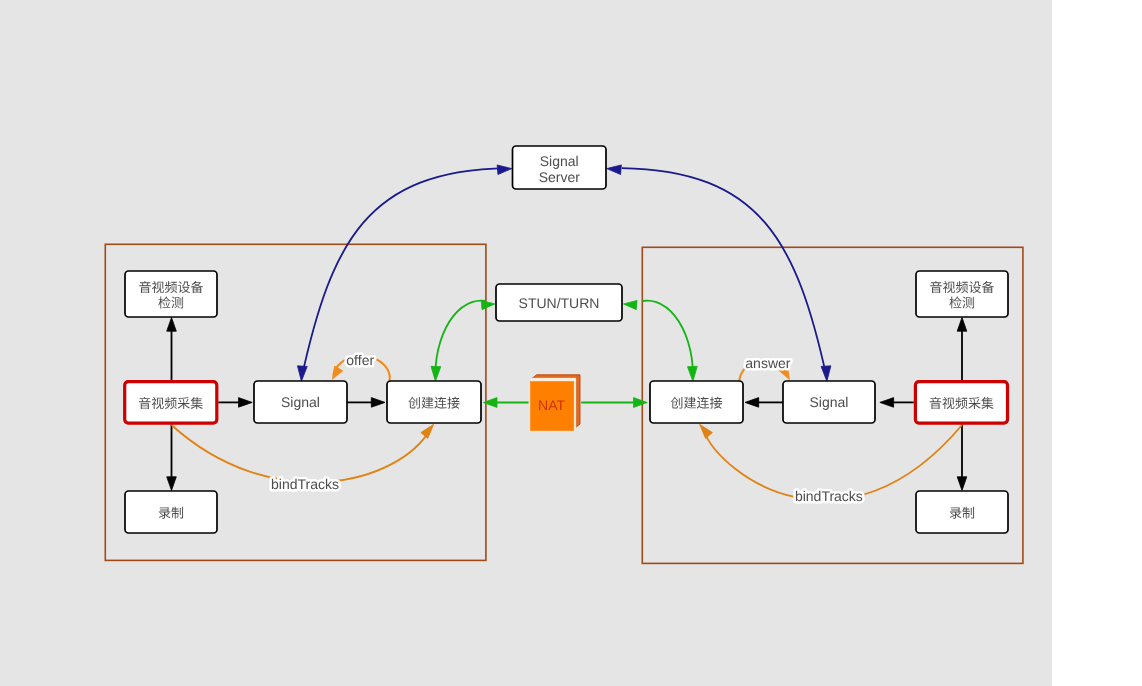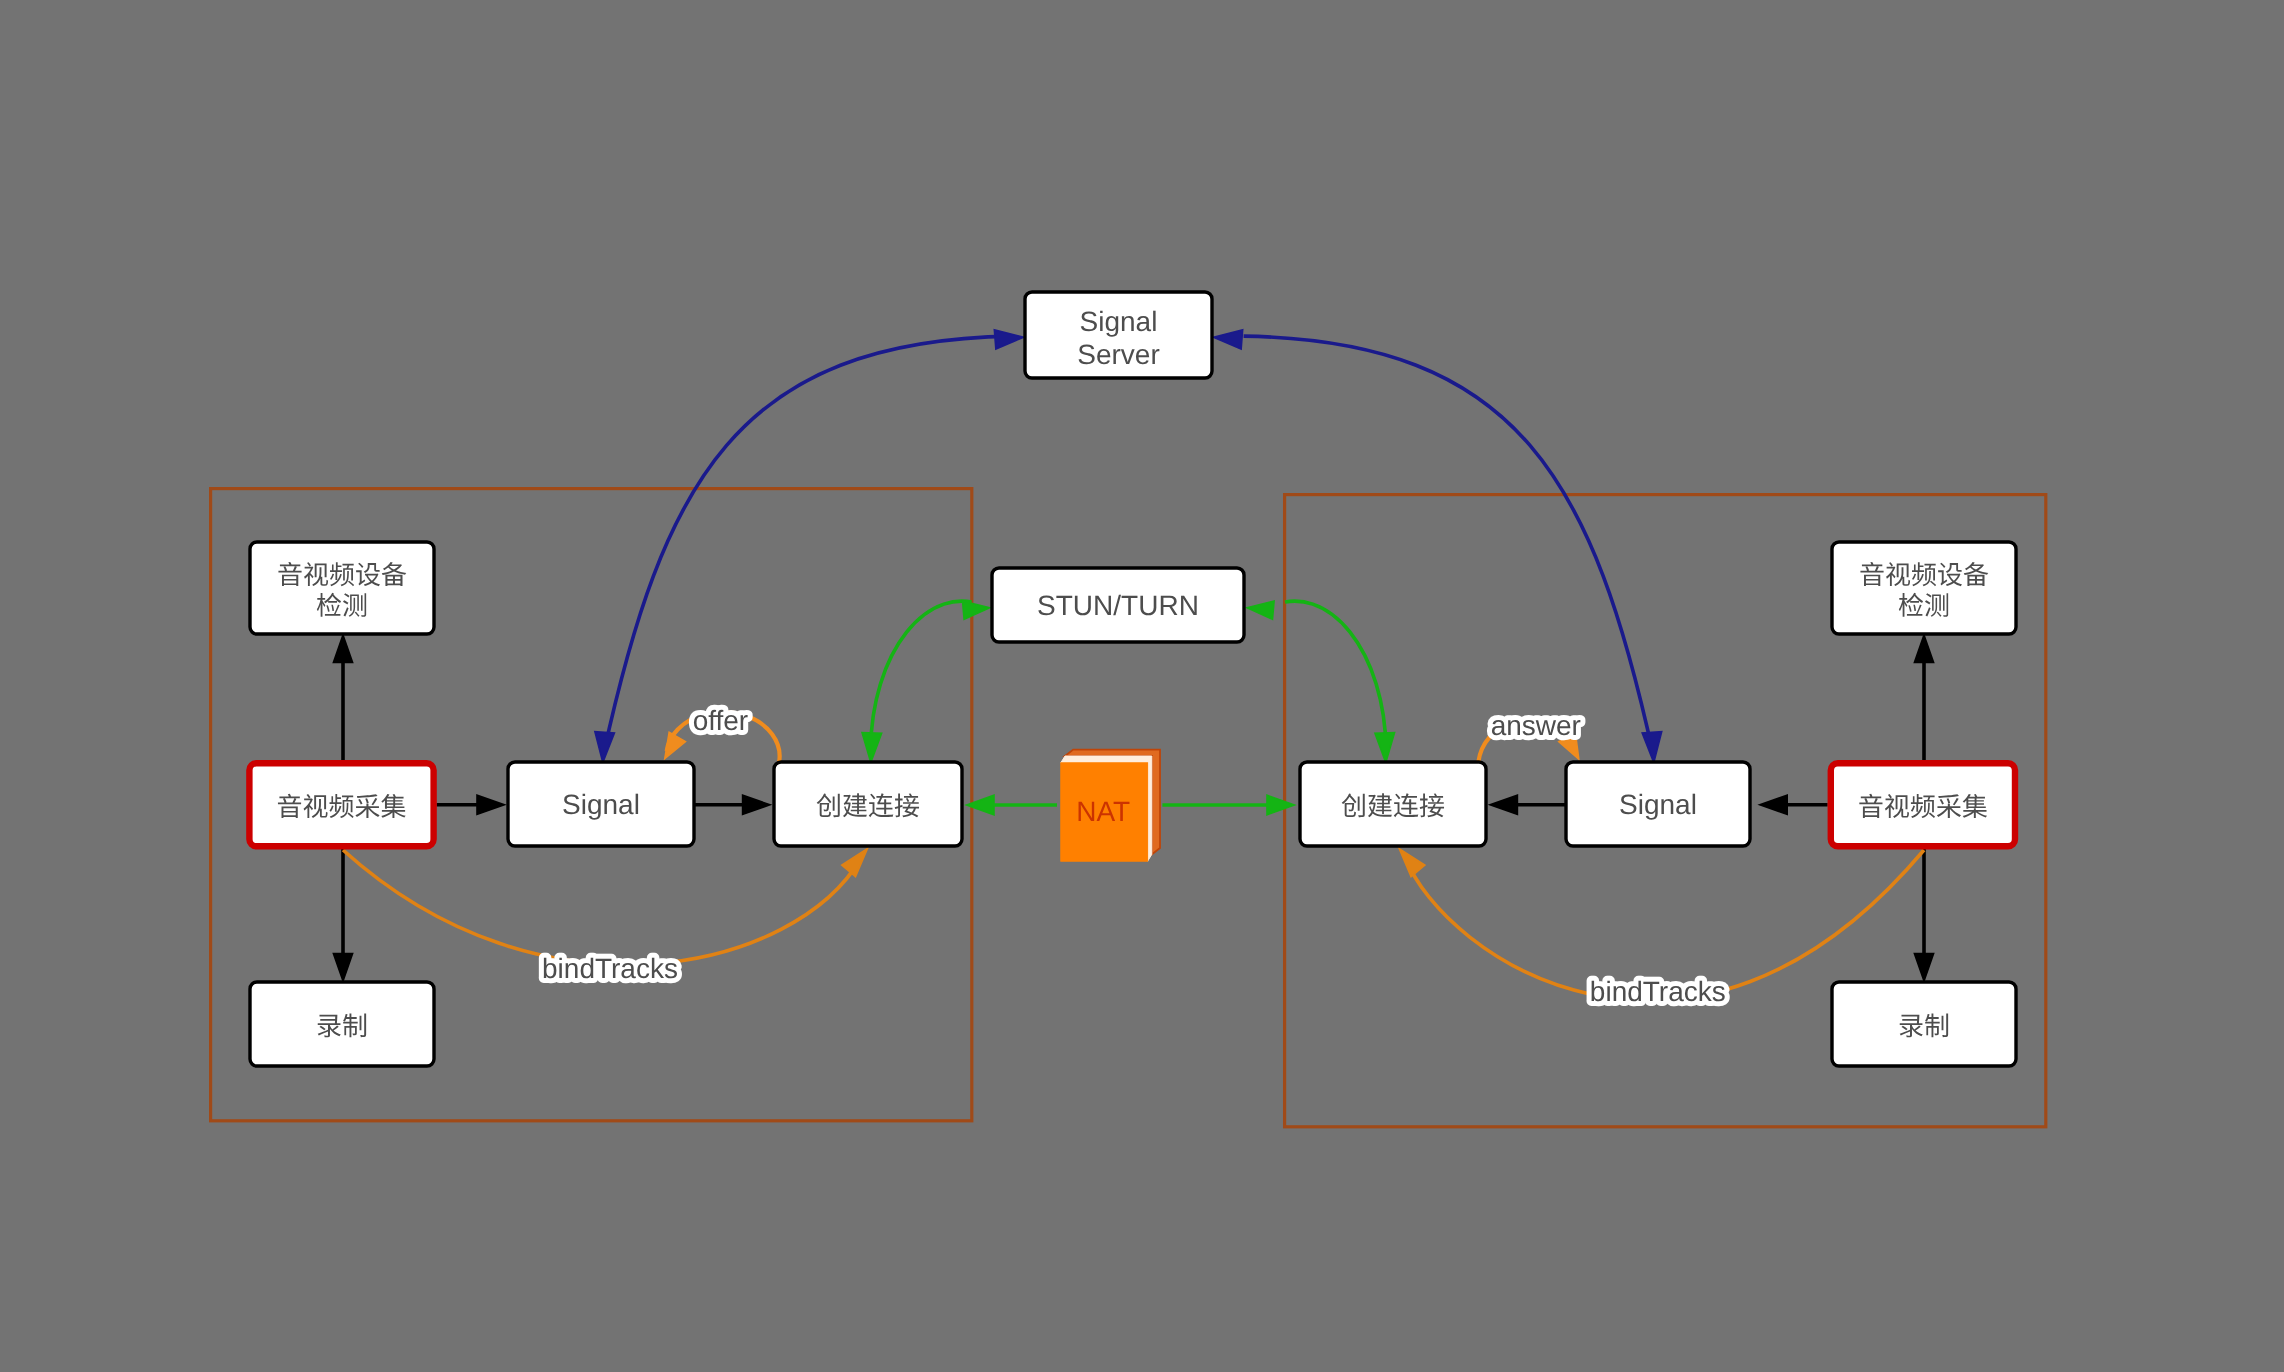--- a/index.html
+++ b/index.html
@@ -1,19 +1,19 @@
 <!DOCTYPE html>
 <html><head>
 <meta charset="utf-8">
 <title>WebRTC P2P Architecture</title>
 <style>
   html,body{margin:0;padding:0;background:#ffffff;}
   body{width:1142px;height:686px;overflow:hidden;
        font-family:"Liberation Sans",sans-serif;}
-  #stage{position:relative;width:1142px;height:686px;background:#737373;}
+  #stage{position:relative;width:1052px;height:686px;background:#e5e5e5;}
   svg{display:block;}
   text{-webkit-font-smoothing:antialiased;text-rendering:geometricPrecision;}
   text{font-family:"Liberation Sans",sans-serif;}
   .node-label{font-size:14px;fill:#4d4d4d;}
   .edge-label{font-size:14px;fill:#4d4d4d;}
   .nat-label{font-size:14px;fill:#cc3300;}
 </style>
 </head>
 <body>
 

